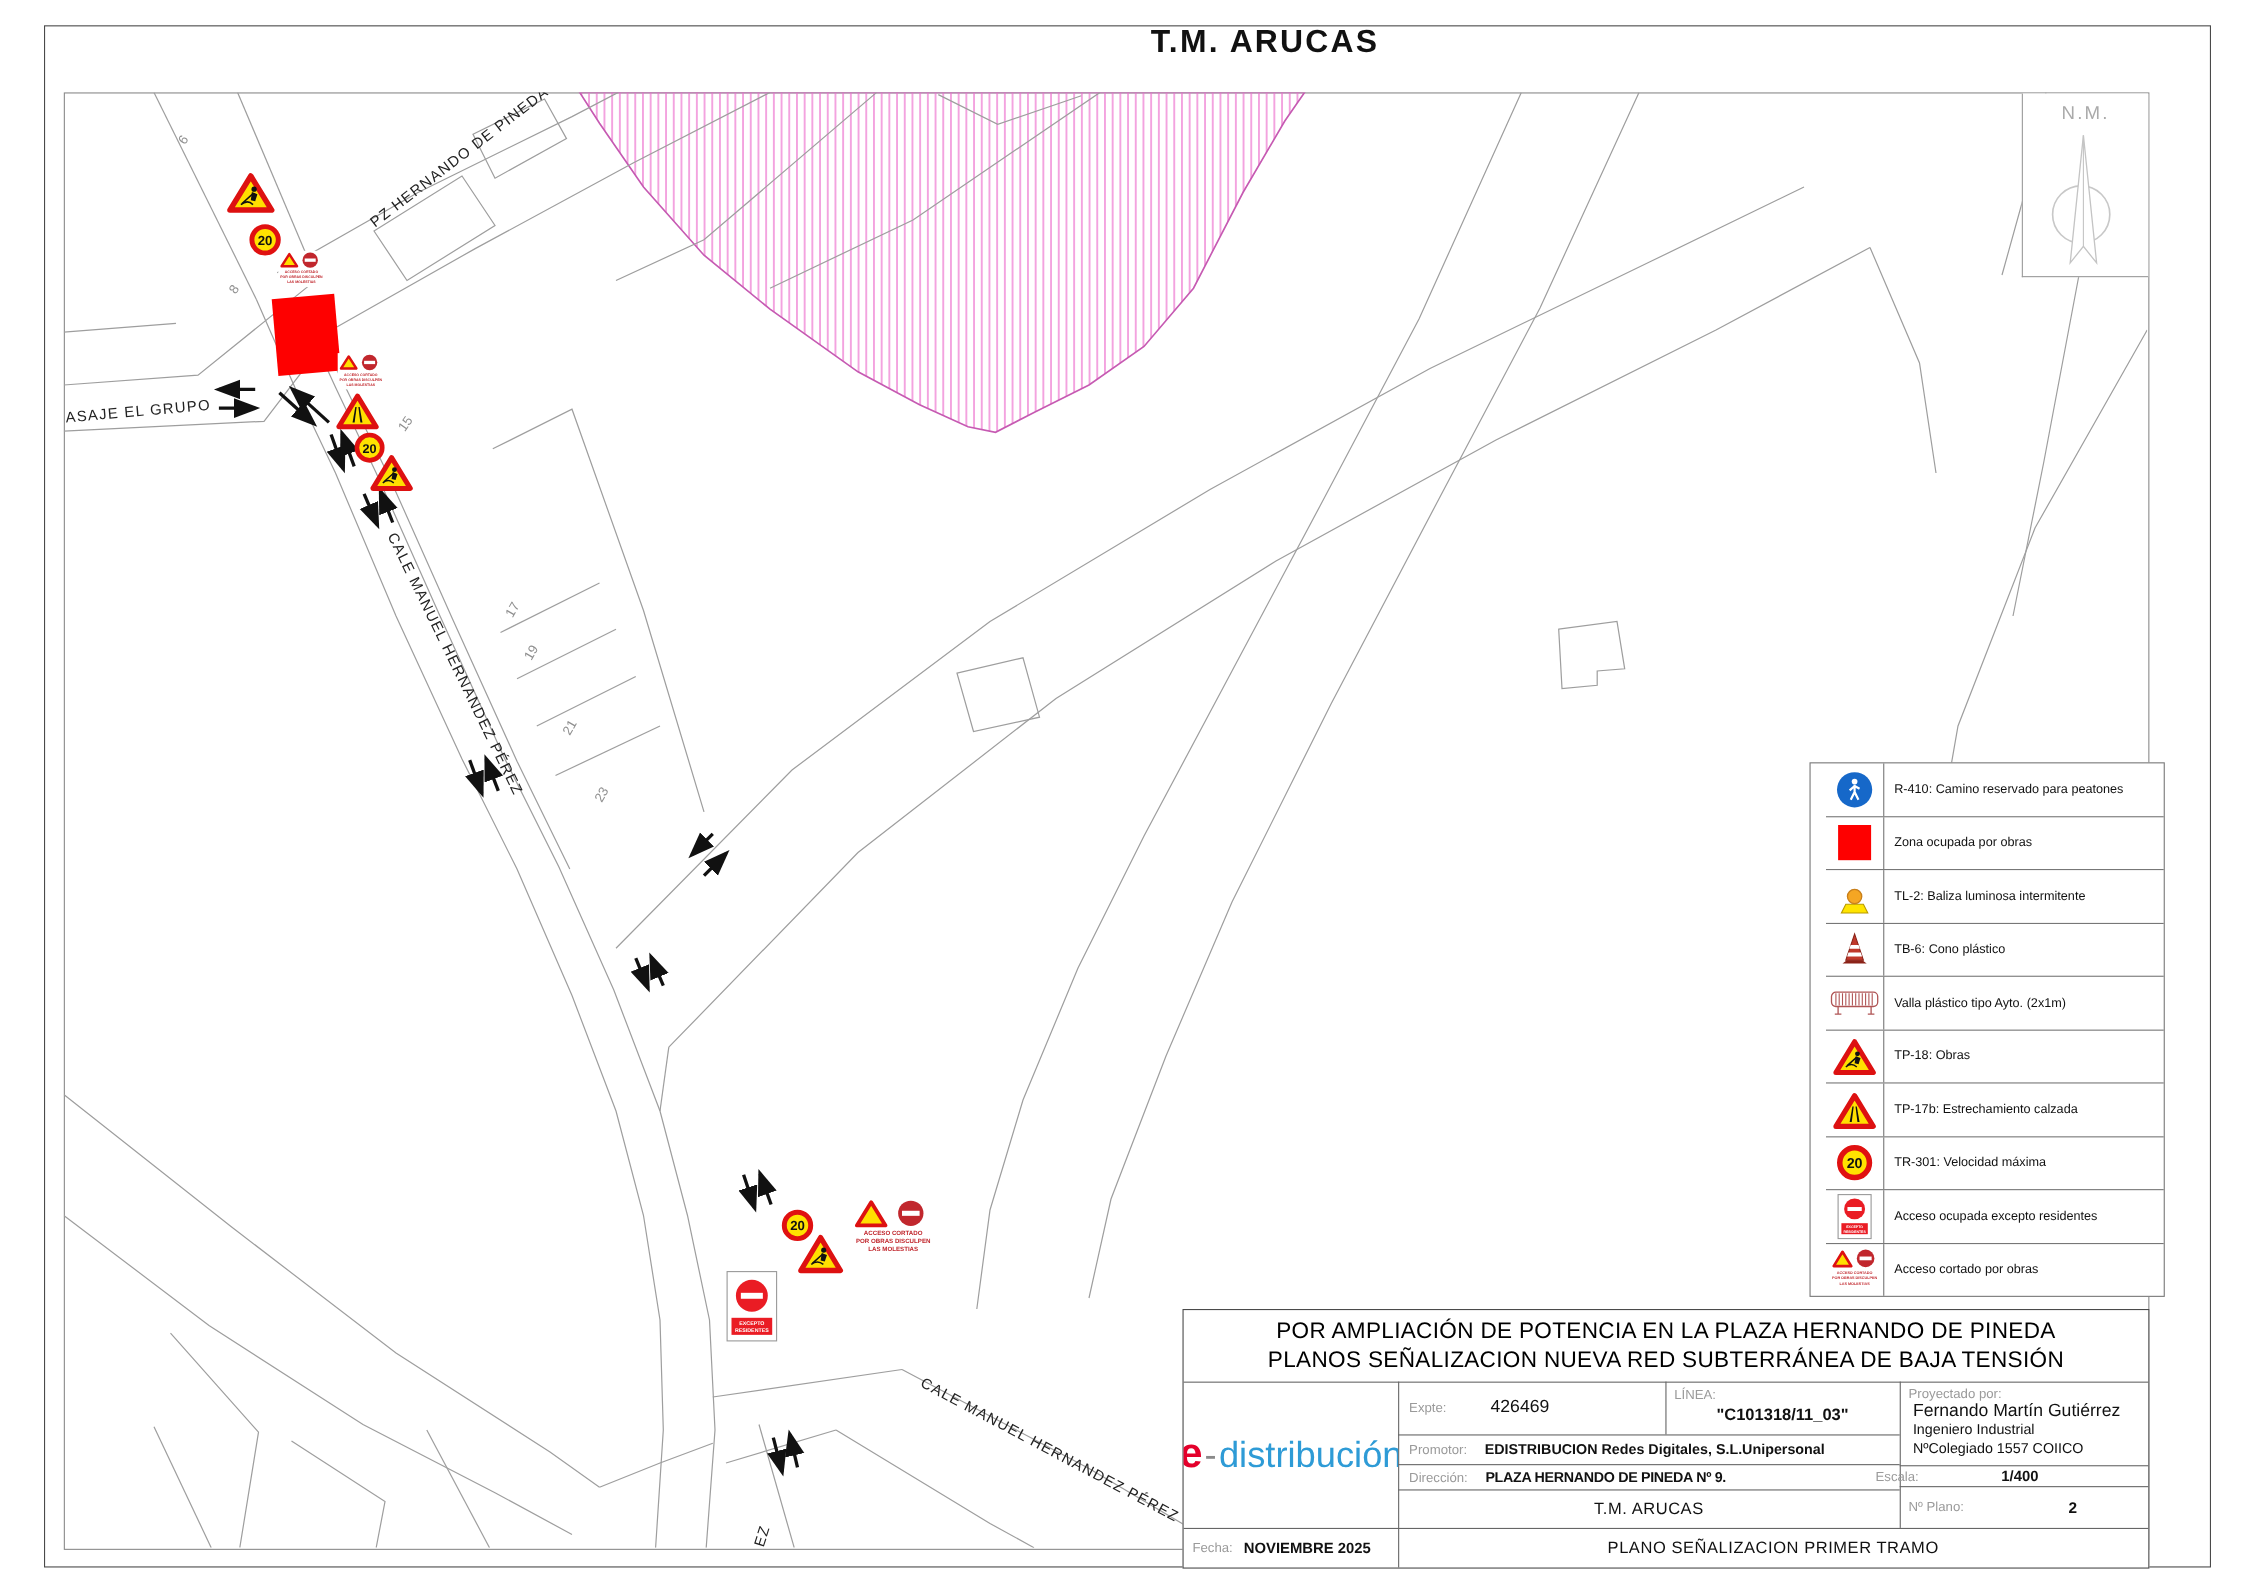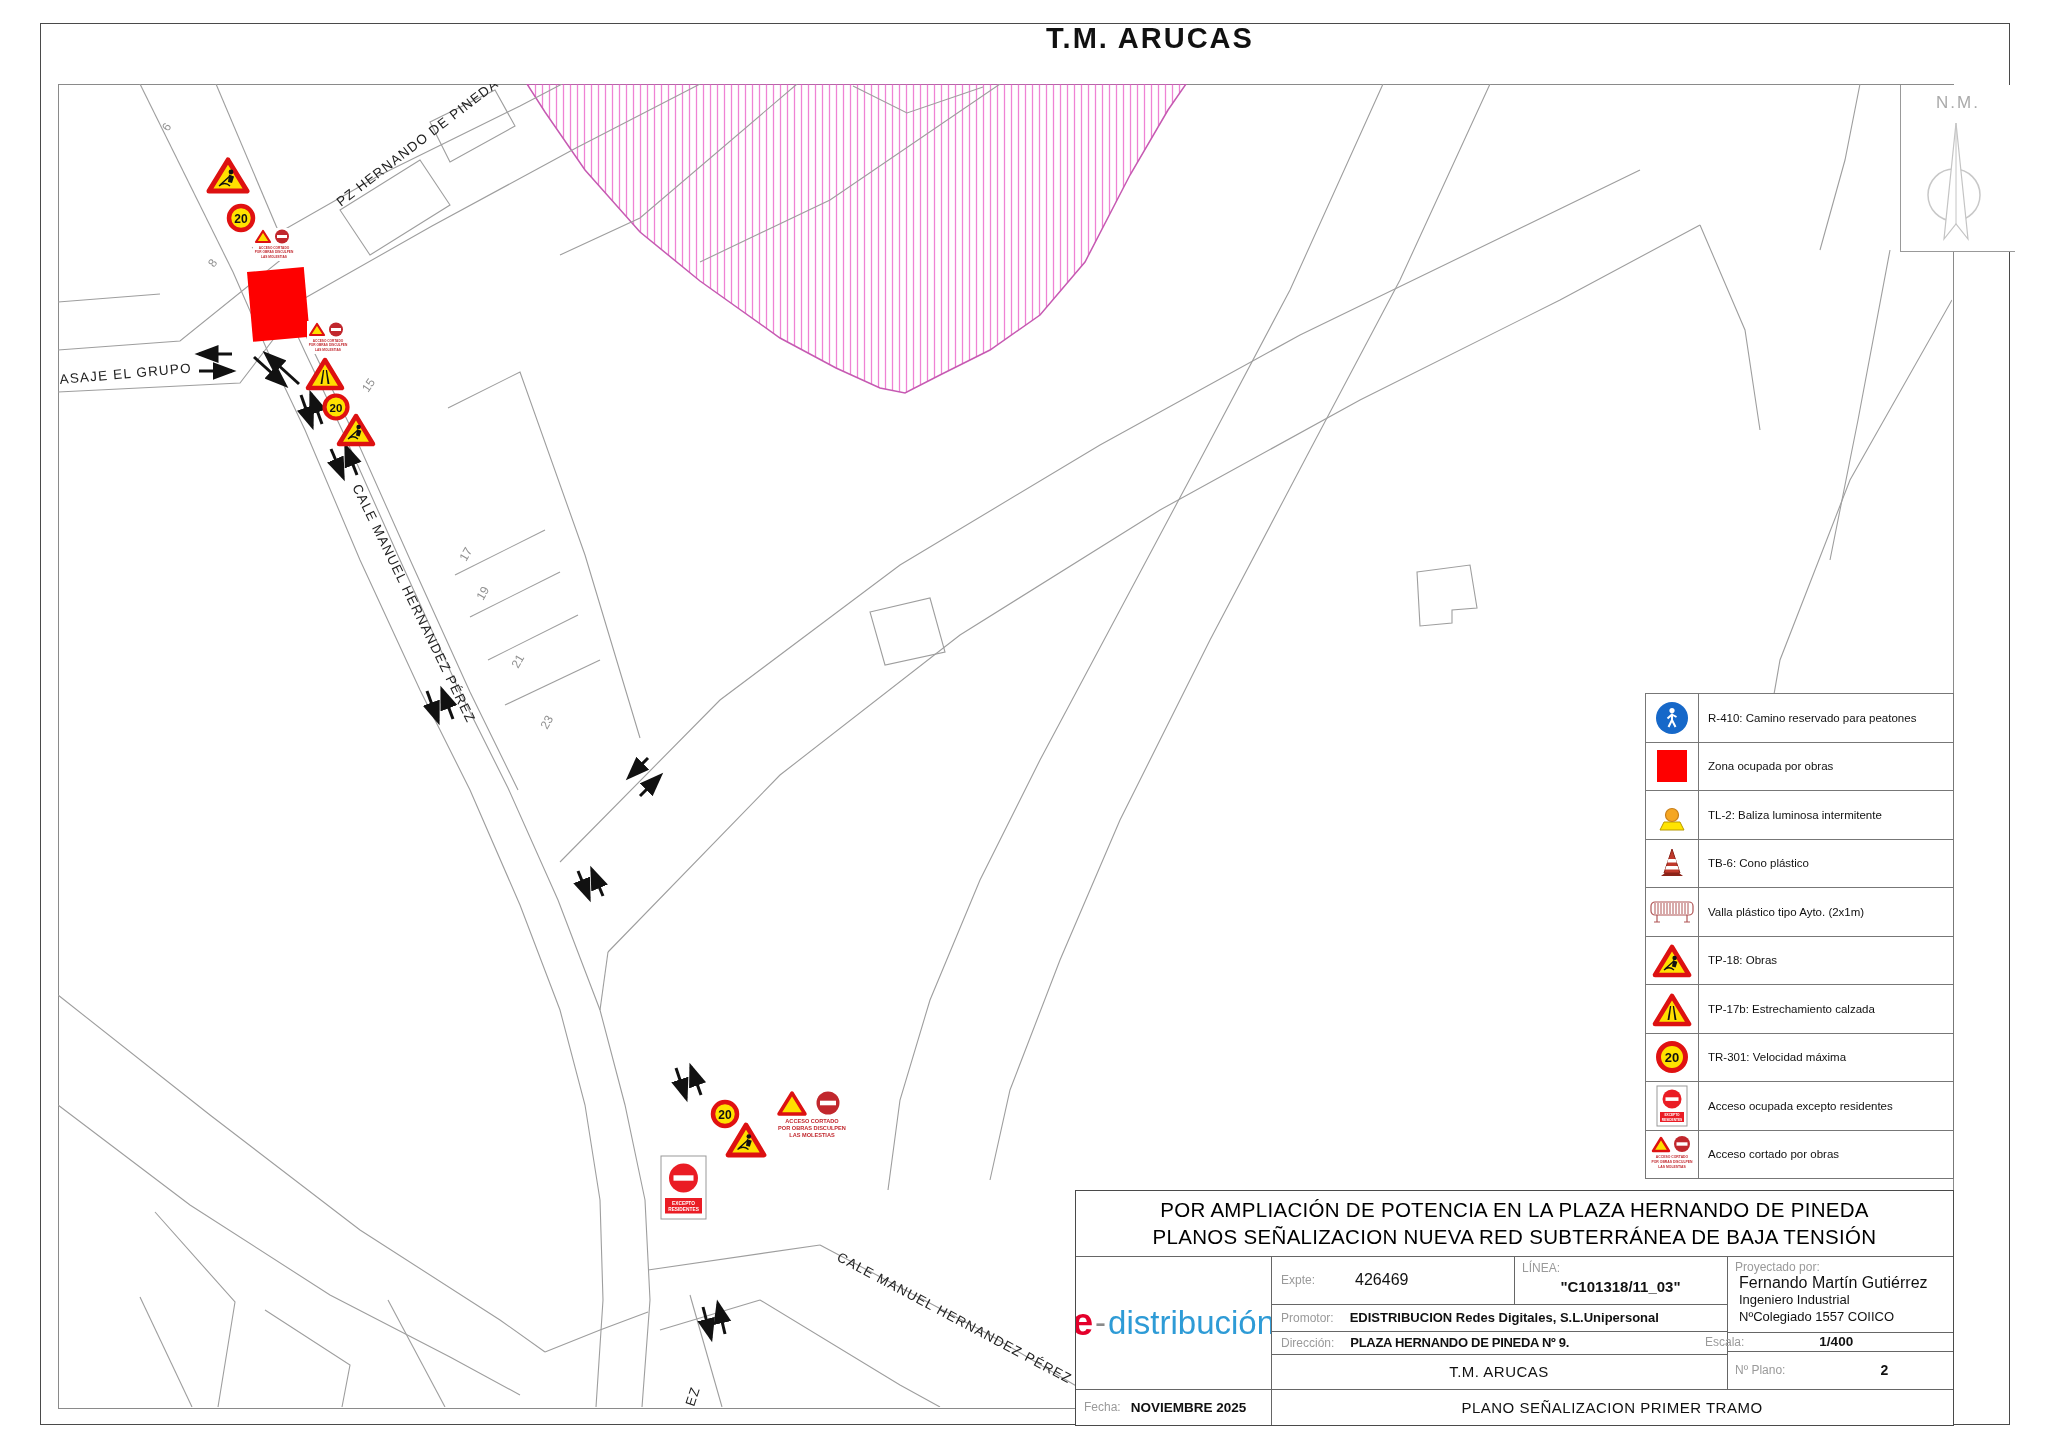--- a/index.html
+++ b/index.html
@@ -5,26 +5,26 @@
   html,body{margin:0;padding:0;background:#fff;}
   .page{position:relative;width:2048px;height:1446px;background:#fff;overflow:hidden;
         font-family:"Liberation Sans",sans-serif;color:#111;}
   .abs{position:absolute;}
   .outer-border{left:40px;top:23px;width:1968px;height:1400px;border:1.5px solid #4a4a4a;}
   .inner-frame{left:58px;top:84px;width:1894px;height:1323px;border:1px solid #8a8a8a;}
   .map-svg{left:0;top:0;z-index:1;}
   .header-title{left:1000px;top:22px;width:300px;text-align:center;font-size:29px;font-weight:bold;
                 letter-spacing:2px;z-index:3;}
   
-  .nm-box{left:1900px;top:85px;width:114px;height:166px;border-left:1px solid #999;border-bottom:1px solid #999;
+  .nm-box{left:1838px;top:85px;width:114px;height:166px;border-left:1px solid #999;border-bottom:1px solid #999;
           background:#fff;z-index:2;}
   .nm-label{position:absolute;top:8px;width:100%;text-align:center;color:#aaa;font-size:17px;letter-spacing:2px;}
   
   .legend{left:1645px;top:693px;width:307px;height:484px;background:#fff;border:1px solid #777;
-          z-index:2;display:flex;flex-direction:column;}
+          z-index:2;display:flex;flex-direction:column;padding-left:14px;}
   .legend-row{flex:1;display:flex;align-items:stretch;border-top:1px solid #777;}
   .legend-row:first-child{border-top:none;}
   .legend-icon{width:52px;display:flex;align-items:center;justify-content:center;border-right:1px solid #777;}
   .legend-label{flex:1;display:flex;align-items:center;padding-left:9px;font-size:11.5px;color:#111;}
   
   .tb{left:1075px;top:1190px;width:877px;height:234px;background:#fff;border:1.5px solid #4a4a4a;
       z-index:2;font-size:13px;}
   .tb .line{position:absolute;background:#666;}
   .tb-title{position:absolute;left:0;top:0;width:100%;height:65px;display:flex;flex-direction:column;
             justify-content:center;align-items:center;gap:3px;}

